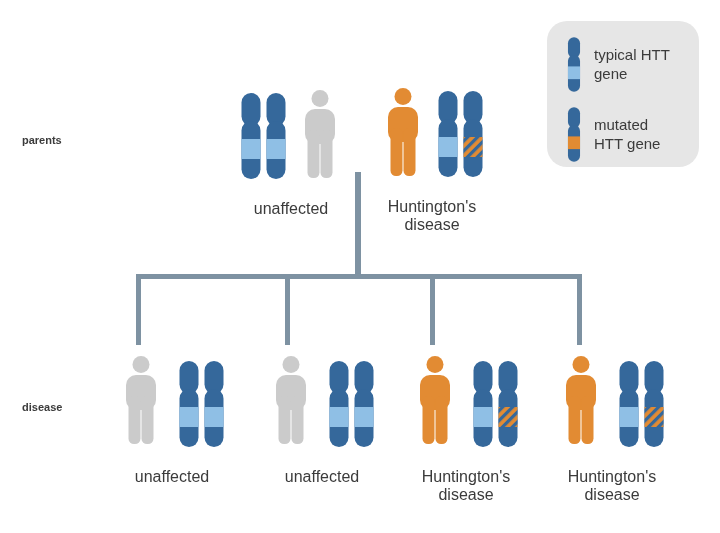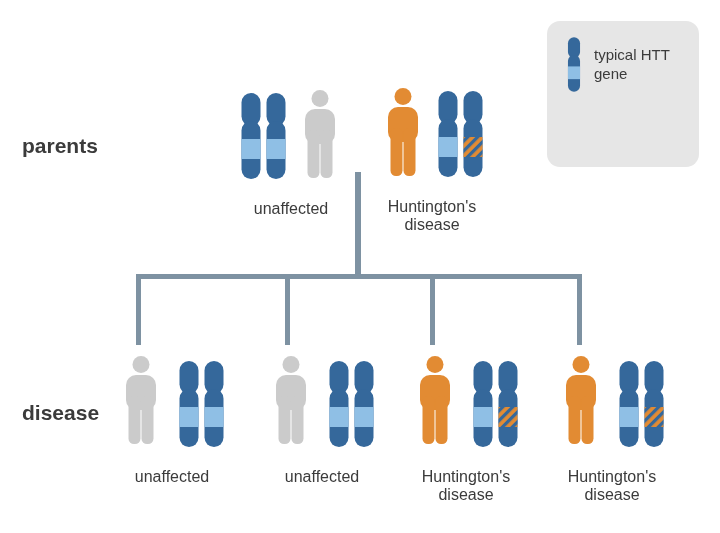--- a/index.html
+++ b/index.html
@@ -1,19 +1,19 @@
 <!DOCTYPE html>
 <html style="--chromosome-dark: #35689B; --chromosome-light-band: #8FBFE5; --mutated-orange: #E28B33; --affected-person: #E28B33; --unaffected-person: #CBCBCB; --tree-line: #7E92A2; --legend-bg: #E6E6E6; --text: #3B3B3B;"><head>
 <meta charset="utf-8">
 <style>
   html,body{margin:0;padding:0;background:#fff;}
   .canvas{position:relative;width:720px;height:533px;background:#ffffff;
           font-family:"Liberation Sans",sans-serif;overflow:hidden;}
 
-  .row-label{position:absolute;font-size:21px;font-weight:bold;color:var(--text,#3b3b3b);}
+  .row-label{position:absolute;font-size:11px;font-weight:bold;color:var(--text,#3b3b3b);}
   .lbl-parents{left:22px;top:134px;}
   .lbl-children{left:22px;top:401px;}
 
   
   .tline{position:absolute;background:var(--tree-line,#7e92a2);}
   .stub{left:355px;top:172px;width:6px;height:103px;}
   .hline{left:136px;top:274px;width:446px;height:5px;}
   .drop{top:274px;width:5px;height:71px;}
   .drop1{left:136px;} .drop2{left:285px;} .drop3{left:430px;} .drop4{left:577px;}
 
@@ -37,21 +37,21 @@
   .person-orange{color:var(--affected-person,#e28b33);}
 
   .chr-body{fill:var(--chromosome-dark,#35689b);}
   .chr-band-typical{fill:var(--chromosome-light-band,#8fbfe5);}
   .chr-band-solid{fill:var(--mutated-orange,#e28b33);}
   .hatch-bg{fill:var(--mutated-orange,#e28b33);}
   .hatch-stripe{fill:var(--chromosome-dark,#35689b);}
 
   
   .legend{position:absolute;left:547px;top:21px;width:152px;height:146px;
-          background:var(--legend-bg,#e6e6e6);border-radius:13px;
+          background:var(--legend-bg,#e6e6e6);border-radius:20px;
           box-sizing:border-box;padding:16px 8px 0 20px;}
   .legend-item{display:flex;align-items:center;gap:13px;margin-bottom:15px;}
   .legend-text{font-size:15px;line-height:1.25;color:var(--text,#3b3b3b);width:82px;}
 </style>
 </head>
 <body>
 
 <svg width="0" height="0" style="position:absolute" aria-hidden="true">
   <defs>
     <pattern id="hatch" width="7" height="7" patternTransform="rotate(45)" patternUnits="userSpaceOnUse">
@@ -196,15 +196,21 @@
     <div class="caption">Huntington's disease</div>
   </div>
 
   <div class="legend">
     <div class="legend-item">
       <svg width="14" height="55">
           <use href="#sym-chr-typical"></use>
         </svg>
       <div class="legend-text">typical HTT gene</div>
     </div>
+    <div class="legend-item">
+      <svg width="14" height="55">
+          <use href="#sym-chr-mutated-solid"></use>
+        </svg>
+      <div class="legend-text">mutated HTT gene</div>
+    </div>
   </div>
 
 </div>
 
 </body></html>

